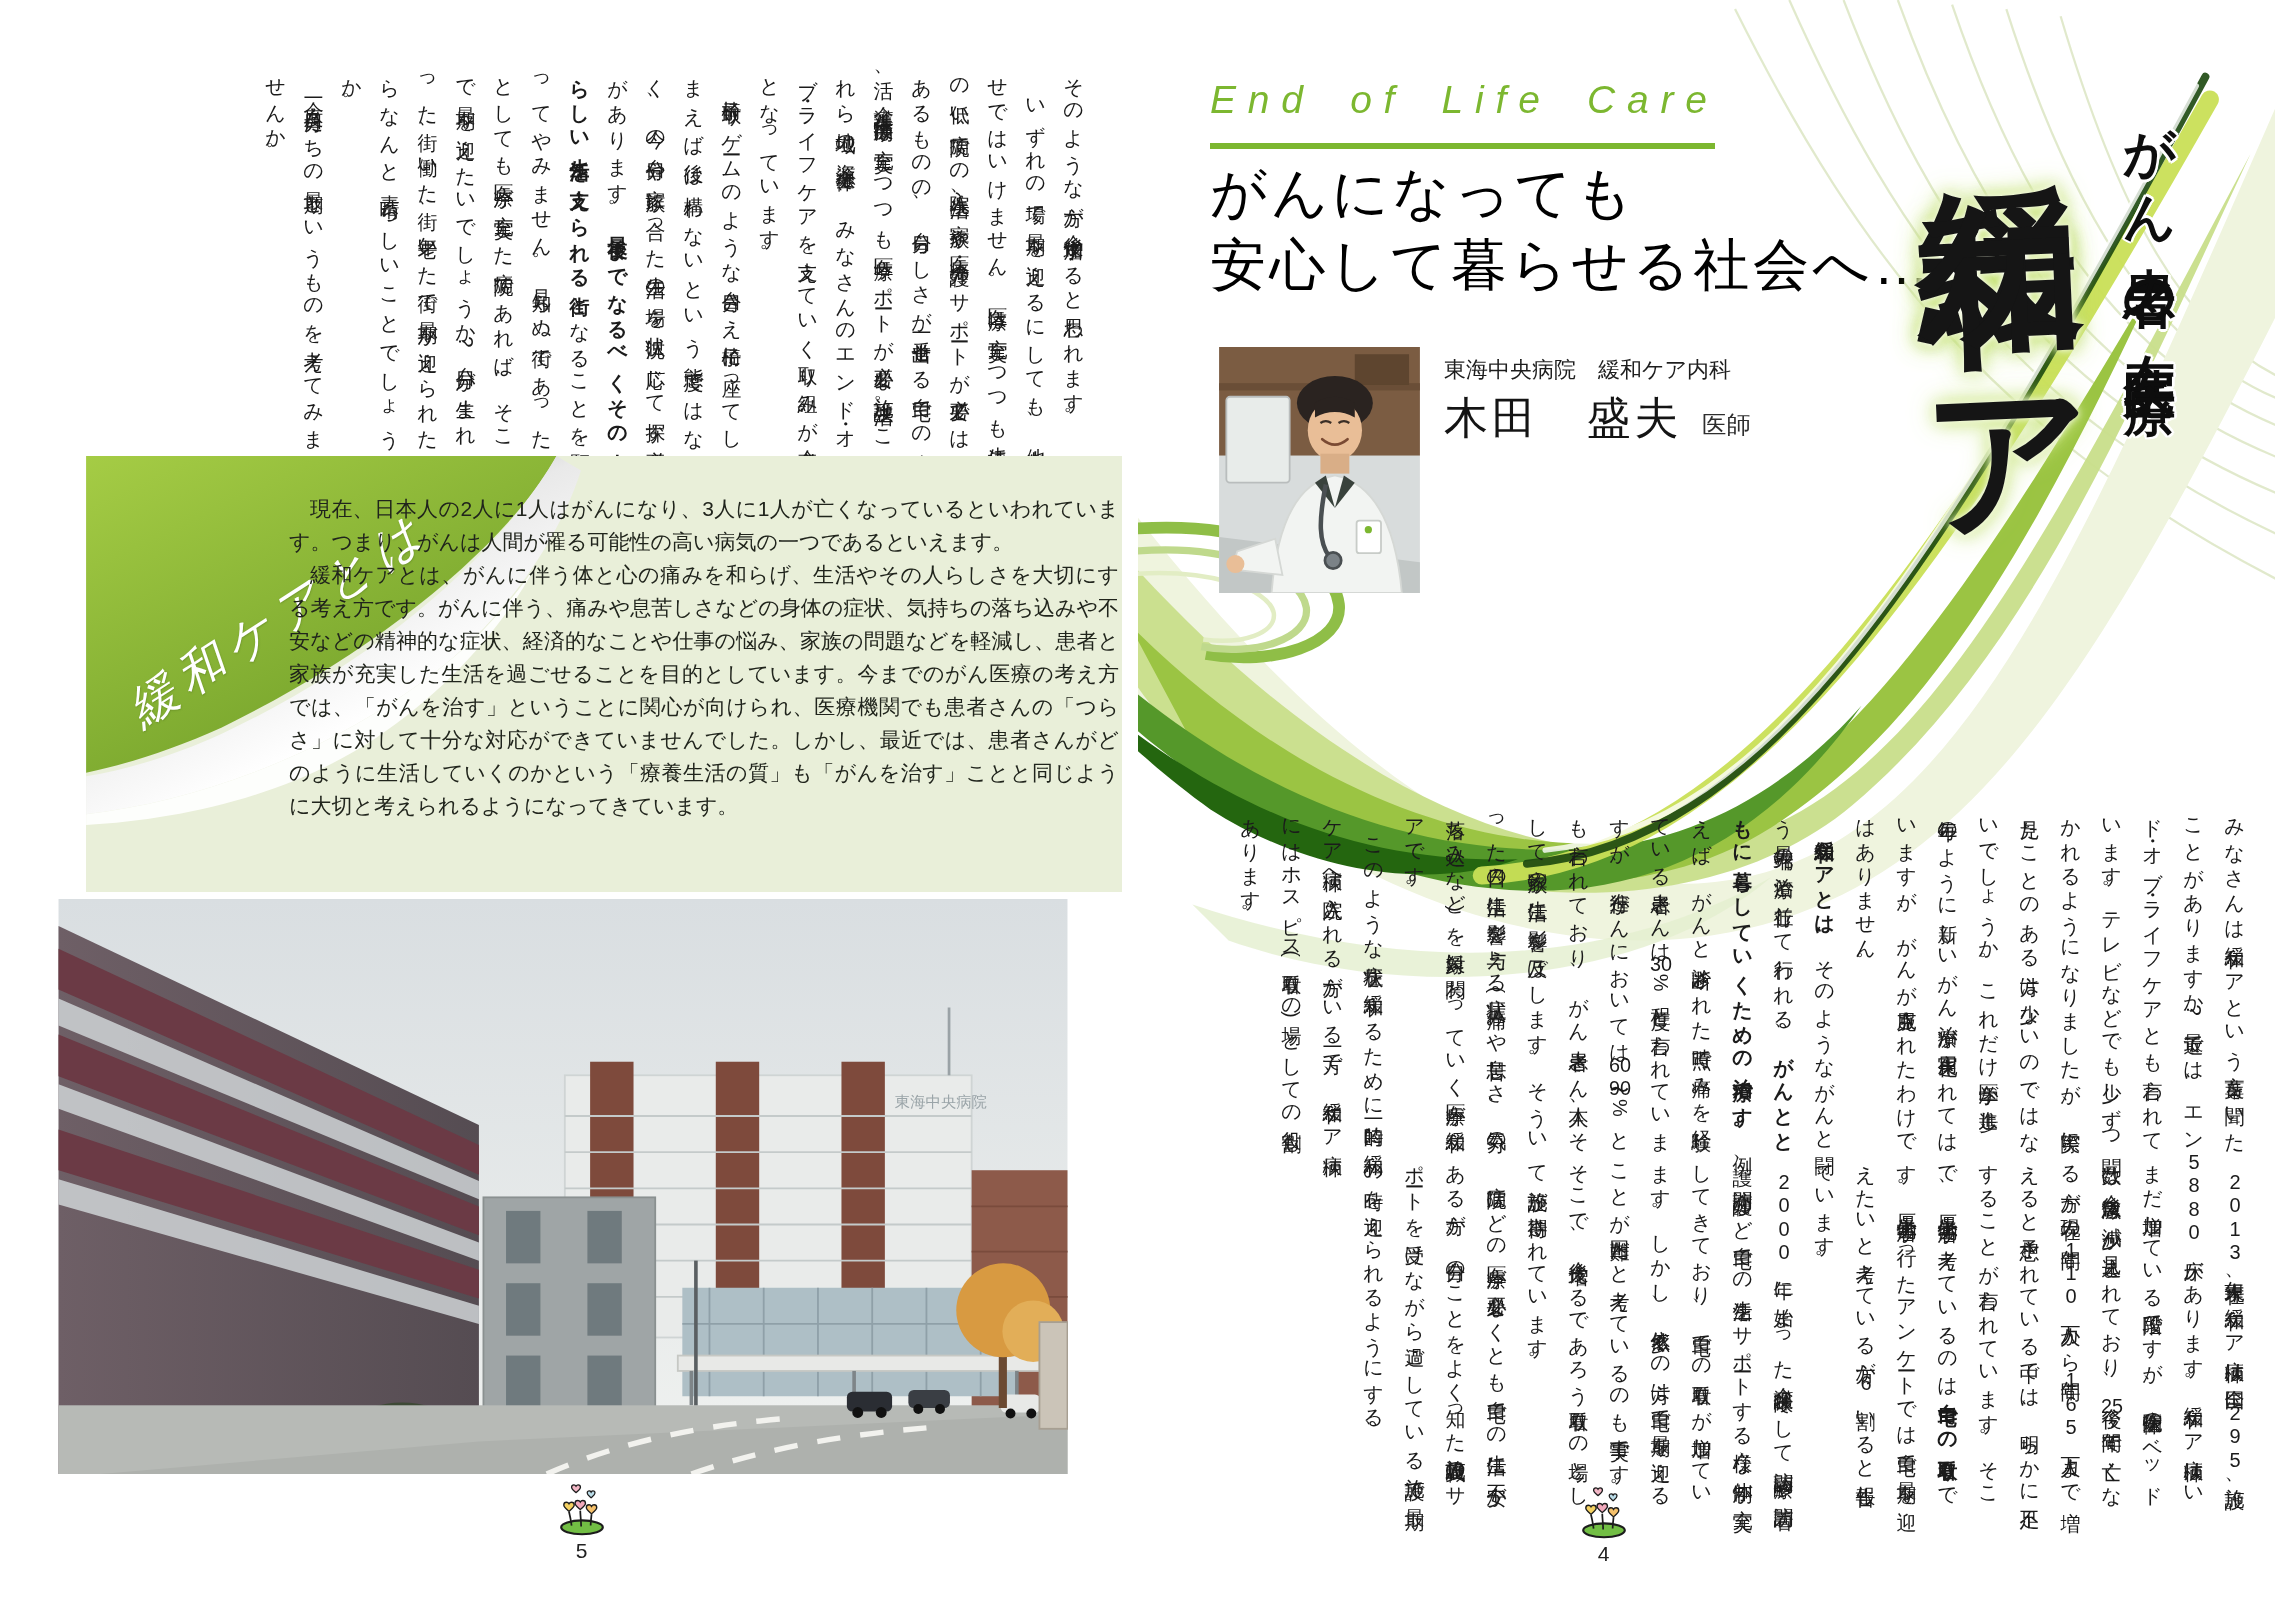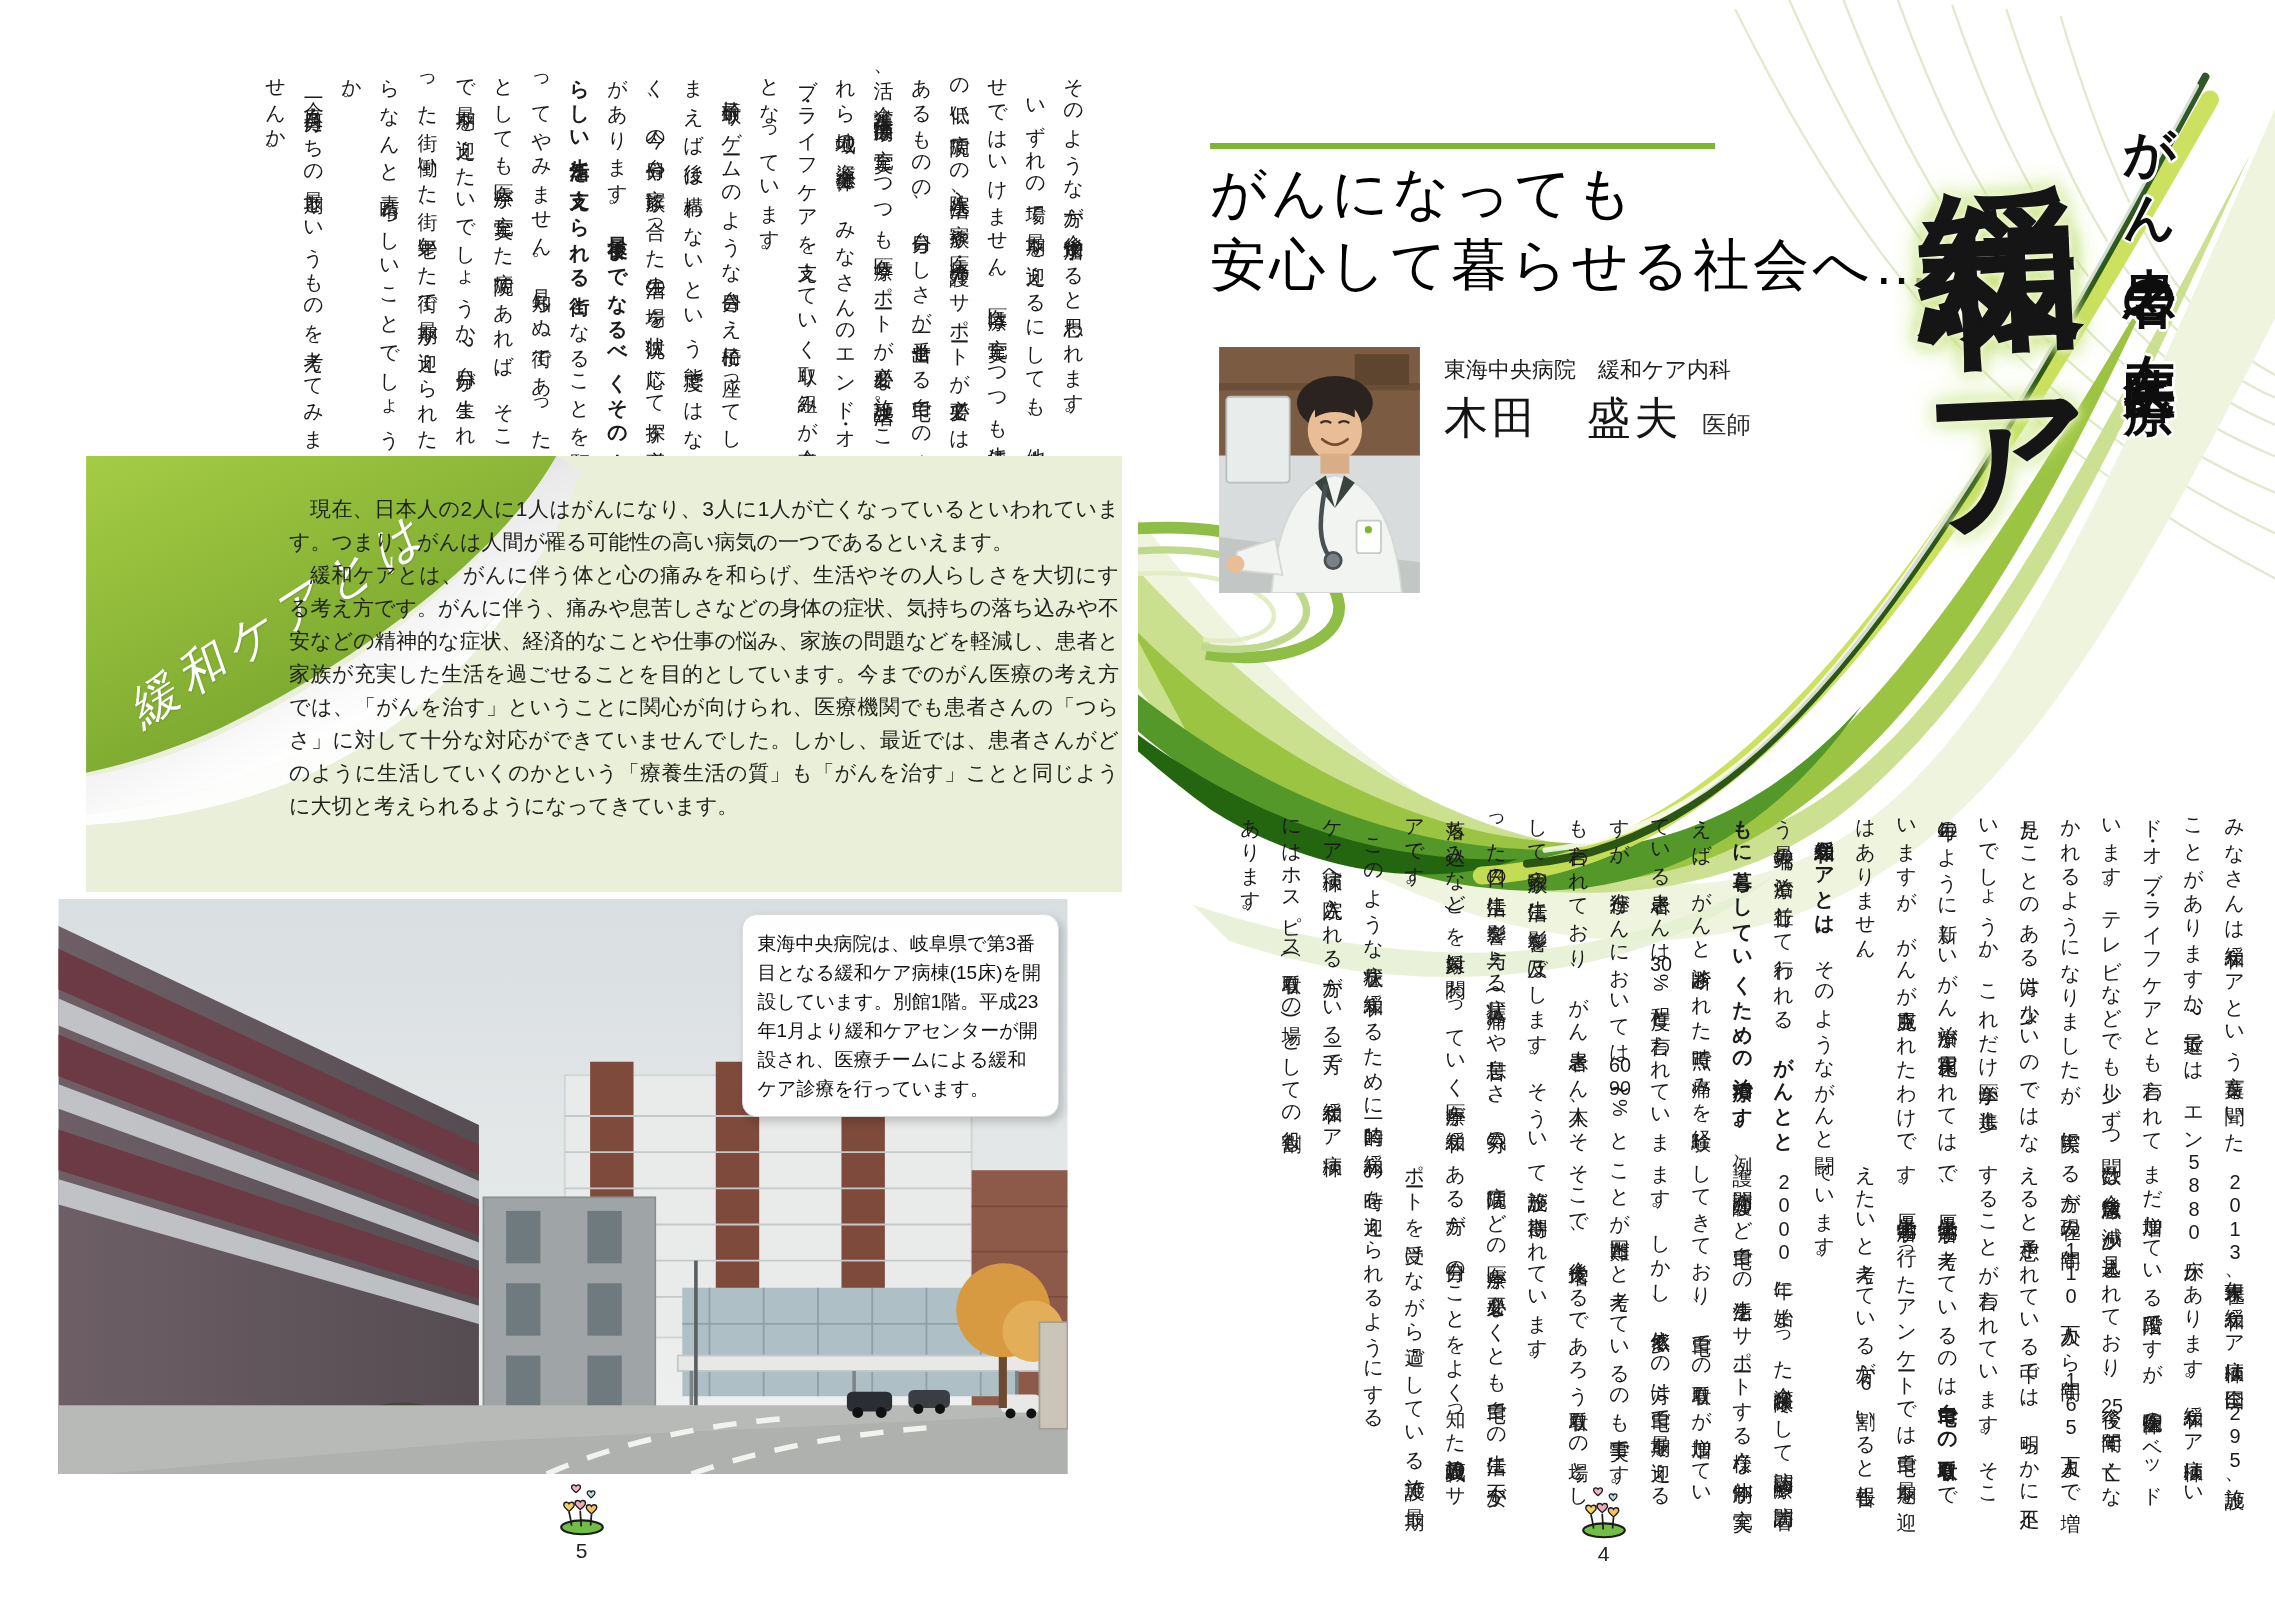--- a/index.html
+++ b/index.html
@@ -88,20 +88,21 @@
     <path d="M430,955 C690,935 880,640 1180,85" stroke="#1B470E" stroke-width="9" fill="none" opacity="0.9" stroke-linecap="round"></path>
     <path d="M450,940 C700,915 880,630 1170,95" stroke="#ffffff" stroke-width="6" fill="none" opacity="0.8" stroke-linecap="round"></path>
 
     <path d="M-10,585 C120,575 215,615 222,668 C227,712 150,737 75,723" stroke="#8FBE47" stroke-width="13" fill="none"></path>
     <path d="M-10,610 C95,600 180,632 186,672 C190,706 130,726 70,715" stroke="#BFD98C" stroke-width="8" fill="none"></path>
     <path d="M-10,635 C75,628 145,650 150,678 C153,700 115,713 72,707" stroke="#E2EDC4" stroke-width="5" fill="none"></path>
 
     <path d="M60,1000 C300,1080 520,1070 700,970 C560,1090 300,1110 100,1040 Z" fill="#E4EFCE" opacity="0.8"></path>
   </svg>
 
+  <div class="abs" id="eyebrow">End of Life Care</div>
   <div class="abs" id="eyebrow-rule"></div>
 
   <div class="abs" id="headline">
     <div>がんになっても</div>
     <div>安心して暮らせる社会へ…</div>
   </div>
 
   <svg class="abs" id="doctor-photo" viewBox="0 0 222 272">
     <rect width="222" height="272" fill="#D8DCDC"></rect>
     <rect width="222" height="120" fill="#7B5C42"></rect>
@@ -288,21 +289,20 @@
     <line x1="705" y1="400" x2="705" y2="560" stroke="#5A5F62" stroke-width="4"></line>
     <line x1="1196" y1="380" x2="1196" y2="560" stroke="#5A5F62" stroke-width="4"></line>
 
     <rect x="1040" y="505" width="9" height="58" fill="#6B4A32"></rect>
     <circle cx="1045" cy="455" r="52" fill="#D89A41"></circle>
     <circle cx="1078" cy="478" r="34" fill="#E2AE58"></circle>
 
     <rect x="1085" y="468" width="31" height="118" fill="#CBC4B8" stroke="#A79F92" stroke-width="2"></rect>
   </svg>
 
-  <div class="abs" id="caption-box">東海中央病院は、岐阜県で第3番目となる緩和ケア病棟(15床)を開設しています。別館1階。平成23年1月より緩和ケアセンターが開設され、医療チームによる緩和ケア診療を行っています。</div>
 
   <div class="abs page-marker" id="marker-left">
     <svg width="52" height="52" viewBox="0 0 56 60">
       <ellipse cx="28" cy="50" rx="24" ry="8" fill="#72BE44" stroke="#1c1c1c" stroke-width="2.5"></ellipse>
       <path d="M16 48 C15 40 14 36 13 32 M27 49 C27 42 26 36 26 31 M38 48 C38 42 39 37 39 35" stroke="#1c1c1c" stroke-width="2" fill="none"></path>
       <use href="#heartShape" transform="translate(7,21)" fill="#F4D162" stroke="#1c1c1c" stroke-width="1.6"></use>
       <use href="#heartShape" transform="translate(20,19)" fill="#F2A9BC" stroke="#1c1c1c" stroke-width="1.6"></use>
       <use href="#heartShape" transform="translate(33,24)" fill="#F5C06A" stroke="#1c1c1c" stroke-width="1.6"></use>
       <use href="#heartShape" transform="translate(16,1) scale(0.85)" fill="#F3B7C6" stroke="#1c1c1c" stroke-width="1.8"></use>
       <use href="#heartShape" transform="translate(34,8) scale(0.75)" fill="#BBDDE9" stroke="#1c1c1c" stroke-width="1.9"></use>

